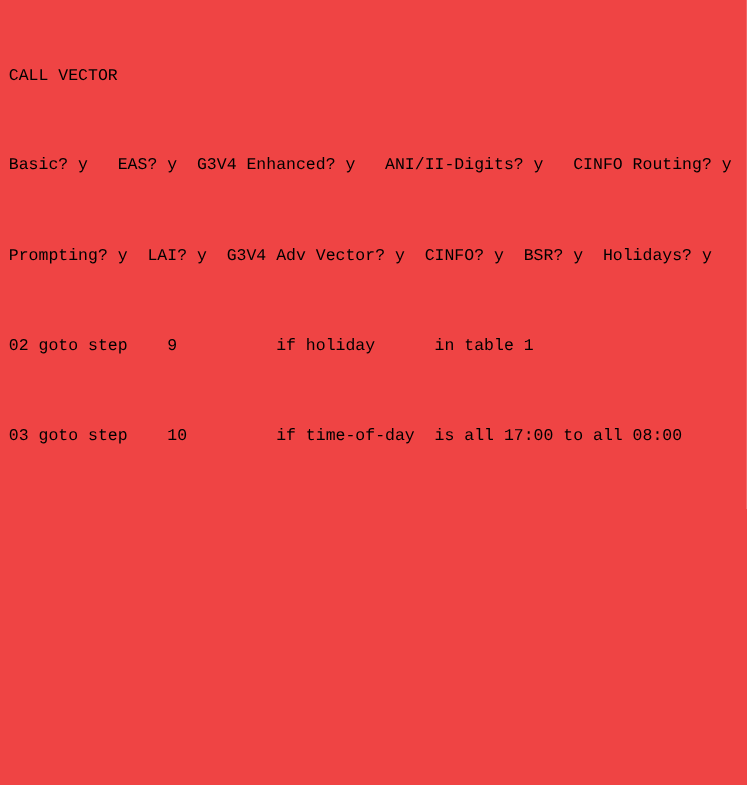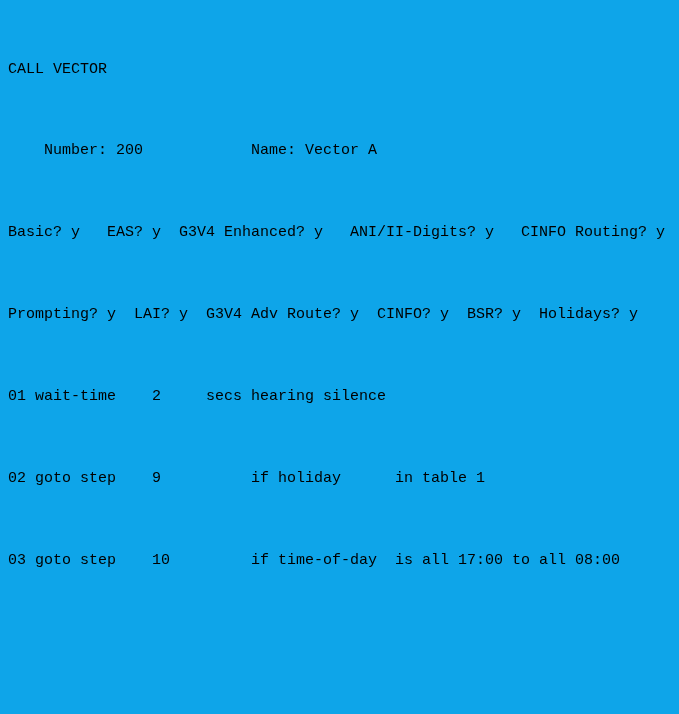--- a/index.html
+++ b/index.html
@@ -10,41 +10,39 @@
   body {
     width: 679px;
     height: 714px;
     overflow: hidden;
   }
   .screen {
     box-sizing: border-box;
     width: 679px;
     height: 714px;
     padding: 1px 0 0 8px;
-    background: #0ea5e9;
+    background: #ef4444;
     color: #000000;
     font-family: "Liberation Mono", "DejaVu Sans Mono", monospace;
     font-size: 15px;
     line-height: 27.3px;
     white-space: pre;
     overflow: hidden;
   }
   .line {
     min-height: 27.3px;
   }
 </style>
 </head>
 <body>
 
 <div class="screen">
   <div class="line">CALL VECTOR</div>
-  <div class="line">    Number: 200            Name: Vector A</div>
   <div class="line">Basic? y   EAS? y  G3V4 Enhanced? y   ANI/II-Digits? y   CINFO Routing? y</div>
-  <div class="line">Prompting? y  LAI? y  G3V4 Adv Route? y  CINFO? y  BSR? y  Holidays? y</div>
-  <div class="line">01 wait-time    2     secs hearing silence</div>
+  <div class="line">Prompting? y  LAI? y  G3V4 Adv Vector? y  CINFO? y  BSR? y  Holidays? y</div>
   <div class="line">02 goto step    9          if holiday      in table 1</div>
   <div class="line">03 goto step    10         if time-of-day  is all 17:00 to all 08:00</div>
   
   
   
   
   
   
   
   

